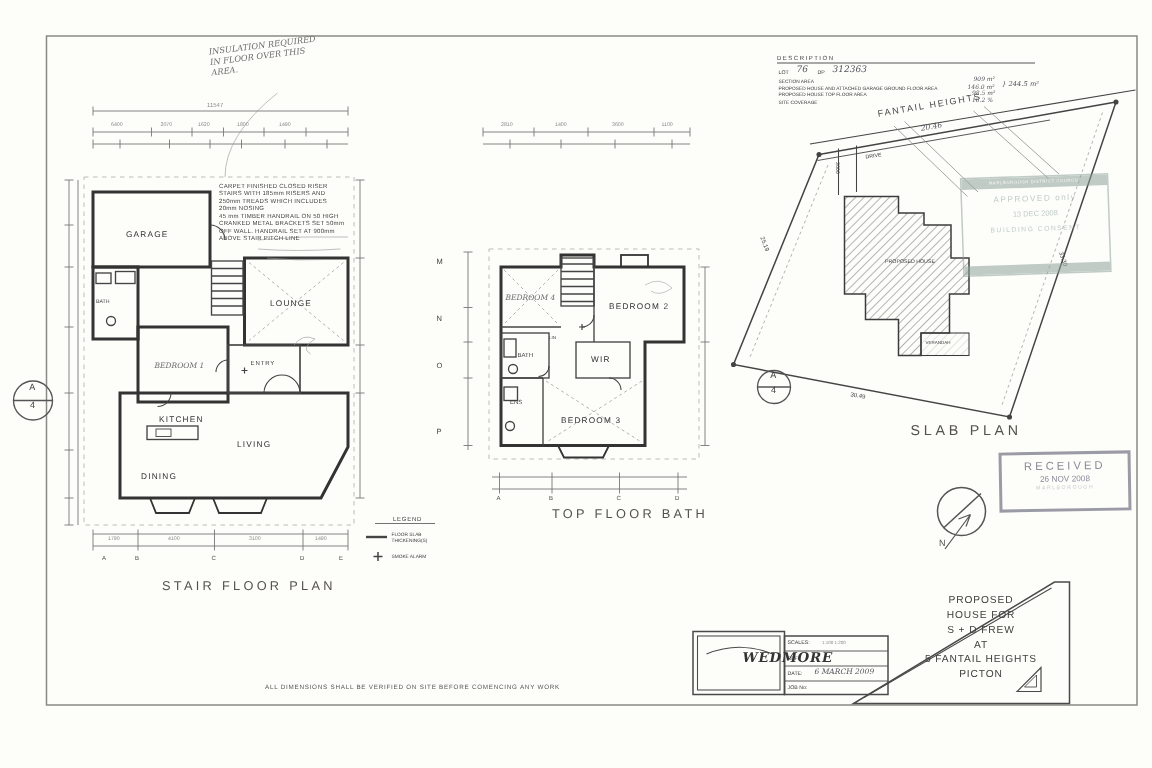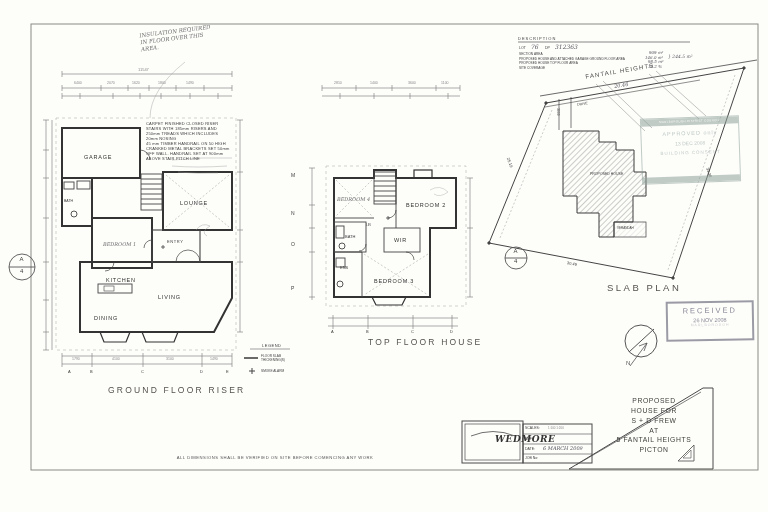--- a/index.html
+++ b/index.html
@@ -199,21 +199,21 @@
 
 <div class="lb room" style="left:84px;top:154px;">GARAGE</div>
 <div class="lb room" style="left:180px;top:200px;">LOUNGE</div>
 <div class="lb t4" style="left:167px;top:239px;letter-spacing:.6px;">ENTRY</div>
 <div class="lb hand pencil t5" style="left:103px;top:241px;">BEDROOM 1</div>
 <div class="lb room" style="left:106px;top:277px;">KITCHEN</div>
 <div class="lb room" style="left:158px;top:294px;">LIVING</div>
 <div class="lb room" style="left:94px;top:315px;">DINING</div>
 <div class="lb t35" style="left:64px;top:199px;">BATH</div>
 
-<div class="lb plantitle" style="left:108px;top:385px;">GROUND FLOOR RISER</div>
+<div class="lb plantitle" style="left:108px;top:385px;">STAIR FLOOR PLAN</div>
 <div class="lb t4" style="left:68px;top:369px;">A</div>
 <div class="lb t4" style="left:90px;top:369px;">B</div>
 <div class="lb t4" style="left:141px;top:369px;">C</div>
 <div class="lb t4" style="left:200px;top:369px;">D</div>
 <div class="lb t4" style="left:226px;top:369px;">E</div>
 <div class="lb t5" style="left:291px;top:172px;">M</div>
 <div class="lb t5" style="left:291px;top:210px;">N</div>
 <div class="lb t5" style="left:291px;top:241px;">O</div>
 <div class="lb t5" style="left:291px;top:285px;">P</div>
 <div class="lb t6" style="left:19.5px;top:256px;">A</div>
@@ -223,21 +223,21 @@
 <div class="lb t35 gray" style="left:370px;top:81px;">1400</div>
 <div class="lb t35 gray" style="left:408px;top:81px;">3600</div>
 <div class="lb t35 gray" style="left:441px;top:81px;">1100</div>
 <div class="lb hand pencil t5" style="left:337px;top:196px;">BEDROOM 4</div>
 <div class="lb room" style="left:406px;top:202px;">BEDROOM 2</div>
 <div class="lb room" style="left:394px;top:237px;">WIR</div>
 <div class="lb t3" style="left:366px;top:224px;">LIN</div>
 <div class="lb t4" style="left:345px;top:234px;">BATH</div>
 <div class="lb t4" style="left:340px;top:265px;">ENS</div>
 <div class="lb room" style="left:374px;top:278px;">BEDROOM 3</div>
-<div class="lb plantitle" style="left:368px;top:337px;">TOP FLOOR HOUSE</div>
+<div class="lb plantitle" style="left:368px;top:337px;">TOP FLOOR BATH</div>
 <div class="lb t4" style="left:331px;top:329px;">A</div>
 <div class="lb t4" style="left:366px;top:329px;">B</div>
 <div class="lb t4" style="left:411px;top:329px;">C</div>
 <div class="lb t4" style="left:450px;top:329px;">D</div>
 
 <div class="lb t6" style="left:585px;top:68px;letter-spacing:1.2px;transform:rotate(-9.5deg);color:#4a4a4a;">FANTAIL  HEIGHTS</div>
 <div class="lb hand t5" style="left:614px;top:82px;transform:rotate(-9deg);">20.46</div>
 <div class="lb t35" style="left:577px;top:102px;transform:rotate(-8deg);">DRIVE</div>
 <div class="lb t35" style="left:560px;top:108px;transform:rotate(90deg);transform-origin:left top;">3000</div>
 <div class="lb t35" style="left:590px;top:172px;">PROPOSED HOUSE</div>

